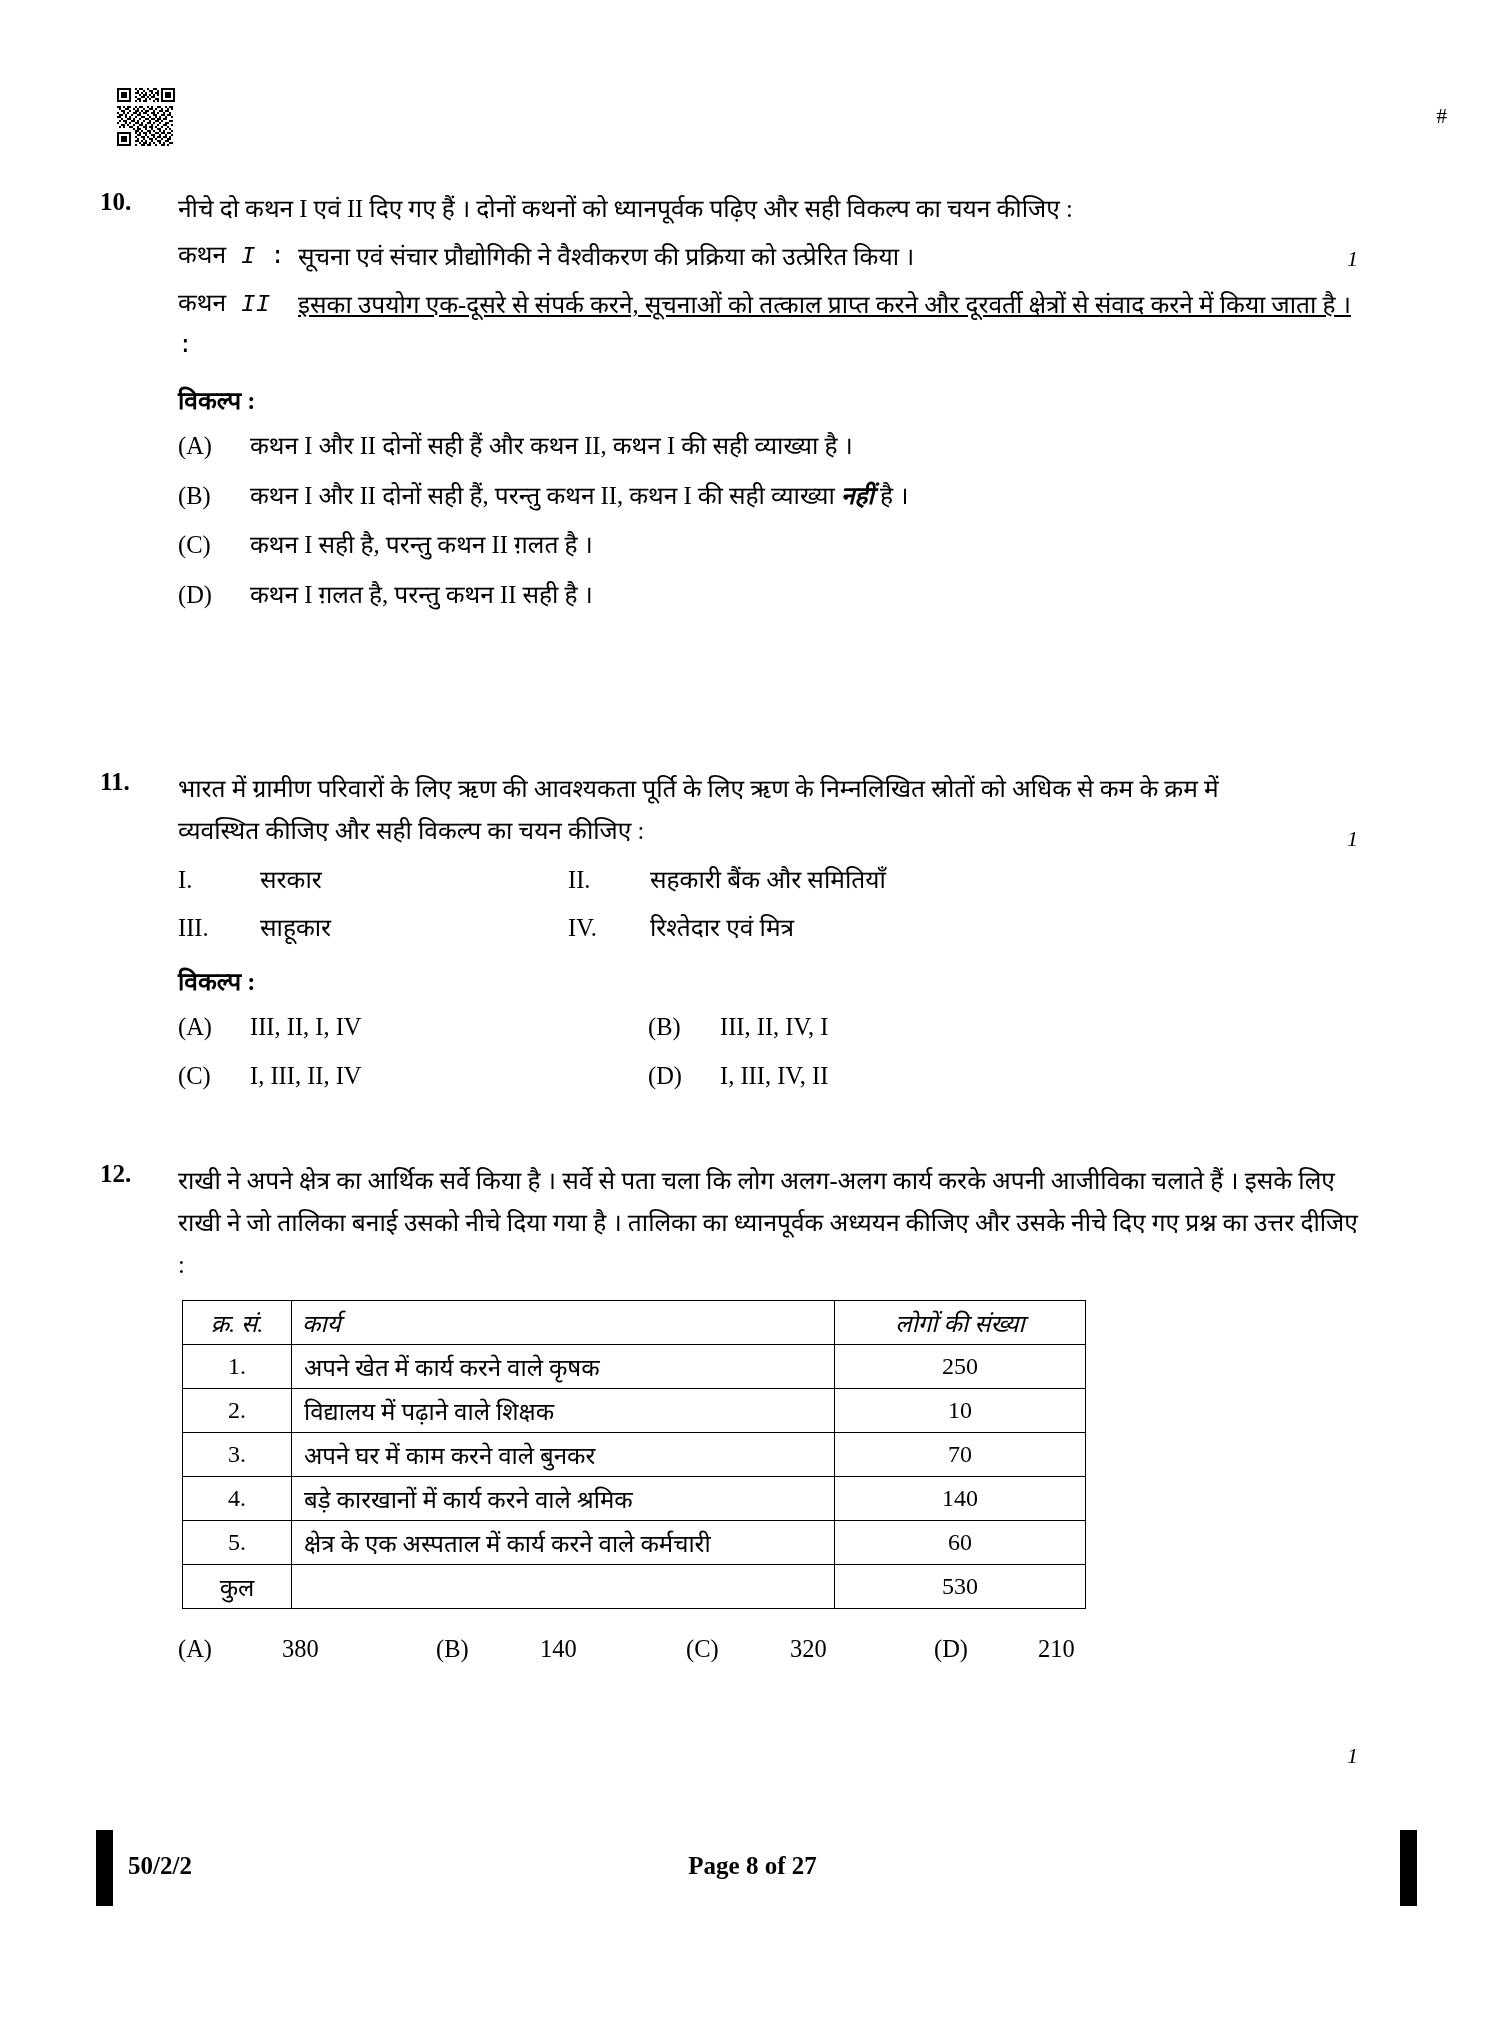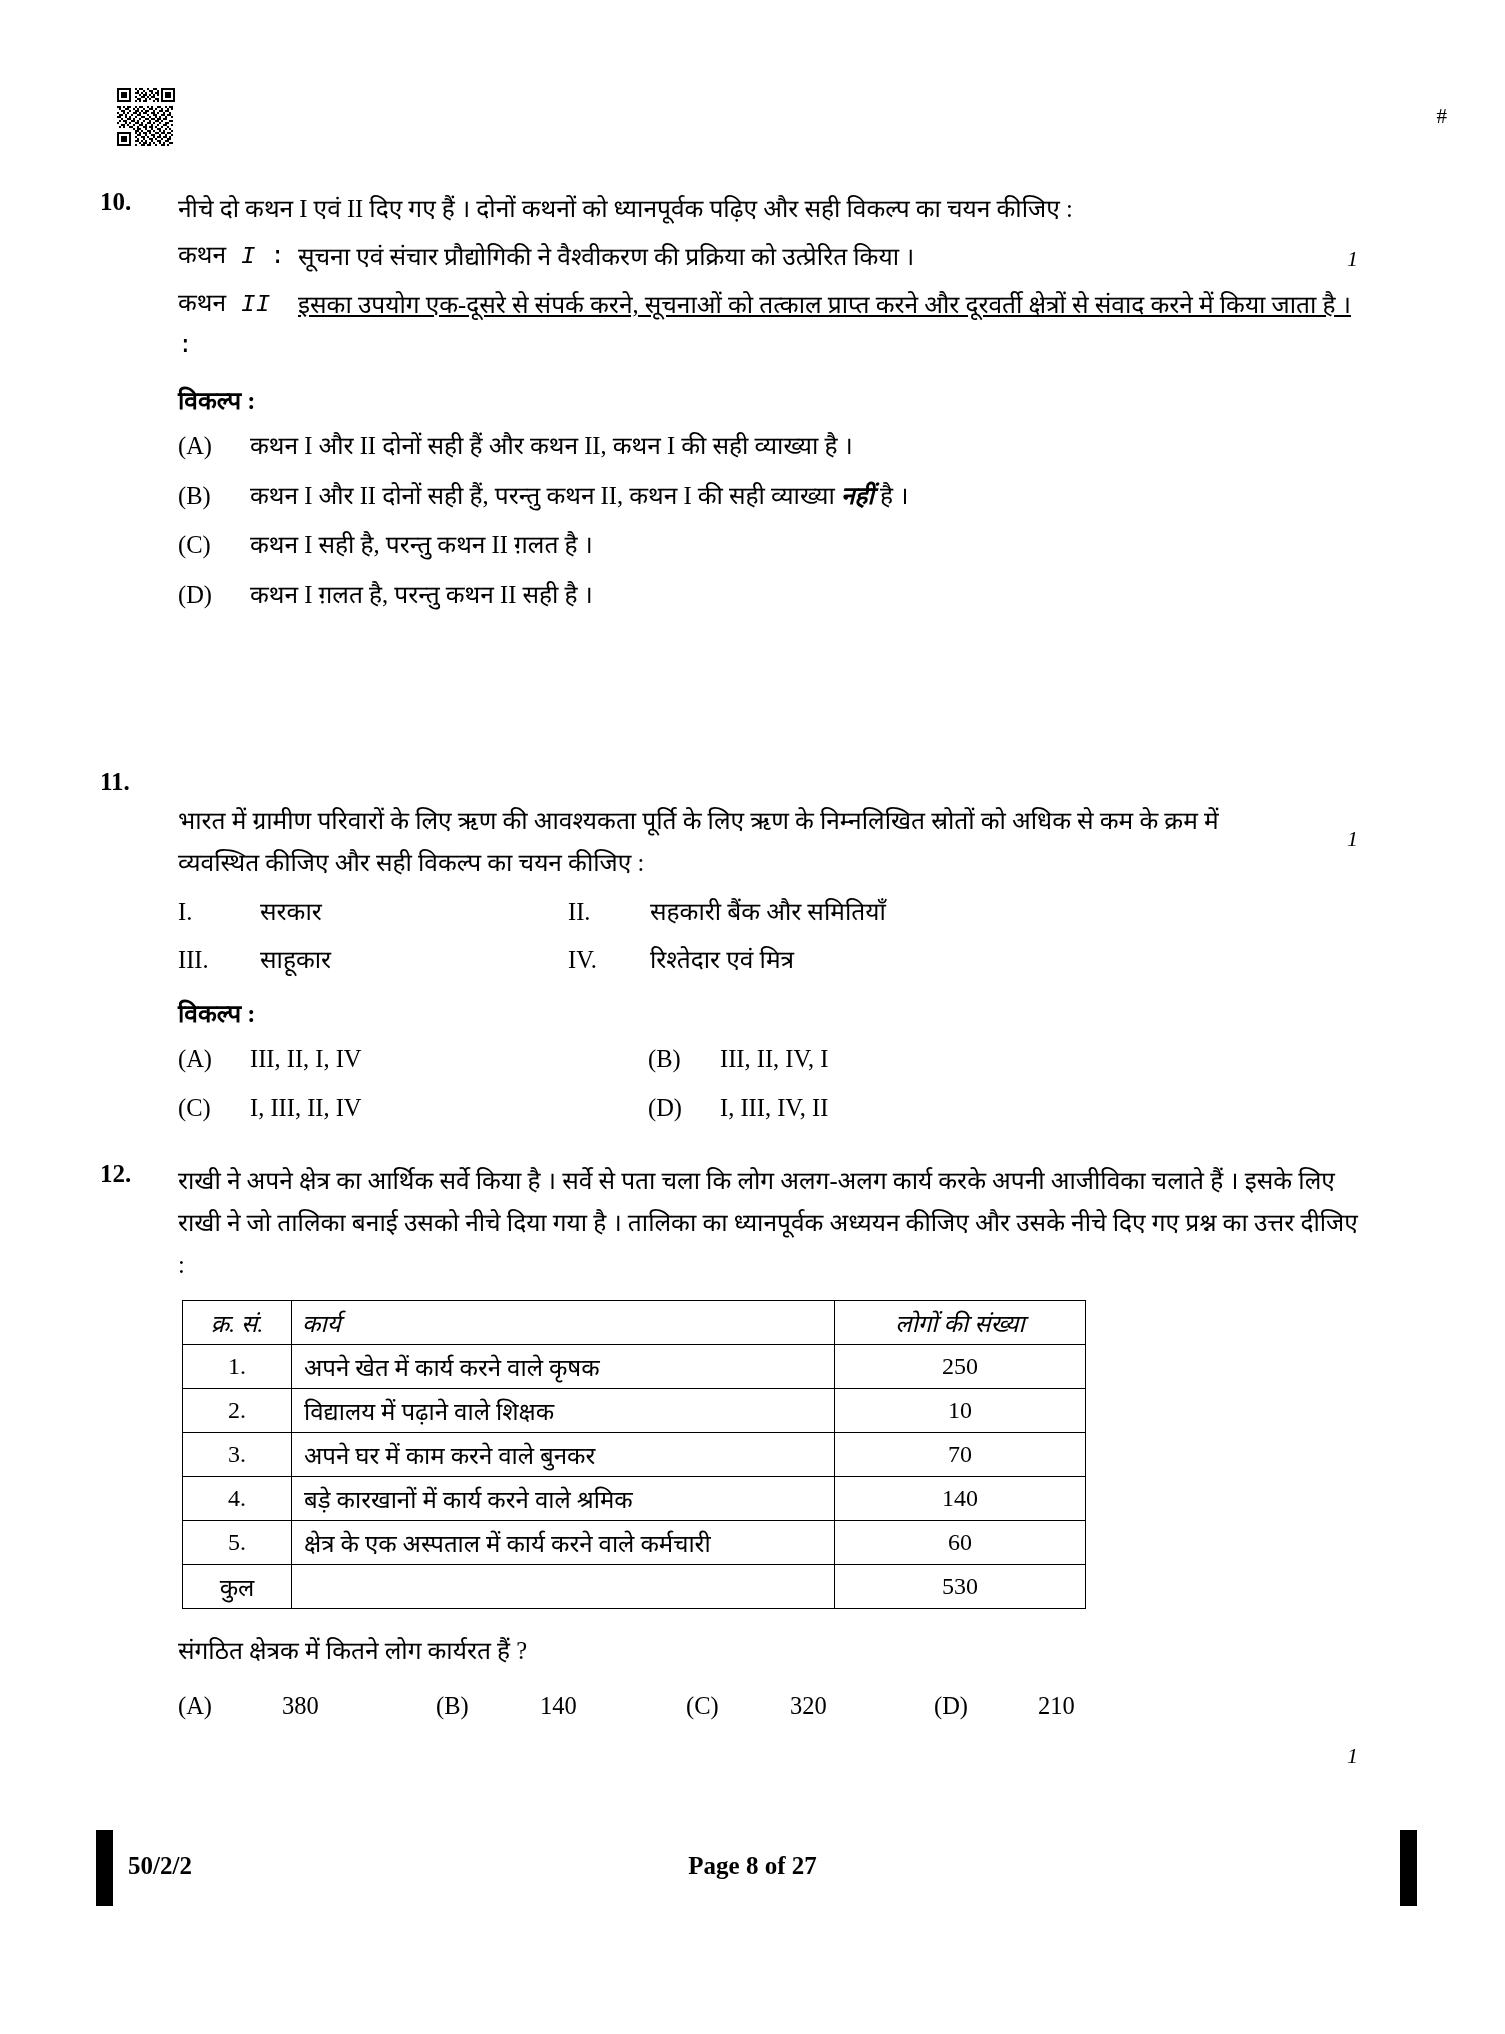--- a/index.html
+++ b/index.html
@@ -438,21 +438,21 @@
         <div class="opt-key">(D)</div>
         <div class="opt-text">कथन I ग़लत है, परन्तु कथन II सही है ।</div>
       </div>
     </div>
   </div>
 
   <div class="q-block" style="left:100px; top:768px; width:1310px;">
     <div class="q-num">11.</div>
     <div class="marks" style="top:58px;">1</div>
     <div class="q-body">
-      <div class="para" style="width:1120px;margin-top:32px;">भारत में ग्रामीण परिवारों के लिए ऋण की आवश्यकता पूर्ति के लिए ऋण के निम्नलिखित स्रोतों को अधिक से कम के क्रम में व्यवस्थित कीजिए और सही विकल्प का चयन कीजिए :</div>
+      <div class="para" style="width:1120px;">भारत में ग्रामीण परिवारों के लिए ऋण की आवश्यकता पूर्ति के लिए ऋण के निम्नलिखित स्रोतों को अधिक से कम के क्रम में व्यवस्थित कीजिए और सही विकल्प का चयन कीजिए :</div>
 
       <div class="two-col">
         <div class="col col-a">
           <div class="rn">I.</div>
           <div>सरकार</div>
         </div>
         <div class="col col-b">
           <div class="rn">II.</div>
           <div>सहकारी बैंक और समितियाँ</div>
         </div>
@@ -533,21 +533,20 @@
             <td class="c-num">60</td>
           </tr>
           <tr>
             <td class="c-sn total-cell">कुल</td>
             <td class="c-work"></td>
             <td class="c-num">530</td>
           </tr>
         </tbody>
       </table>
 
-      <div class="q-tail">संगठित क्षेत्रक में कितने लोग कार्यरत हैं ?</div>
 
       <div class="tail-opts">
         <div class="item" style="width:258px;">
           <div class="k">(A)</div>
           <div class="v">380</div>
         </div>
         <div class="item" style="width:250px;">
           <div class="k">(B)</div>
           <div class="v">140</div>
         </div>

